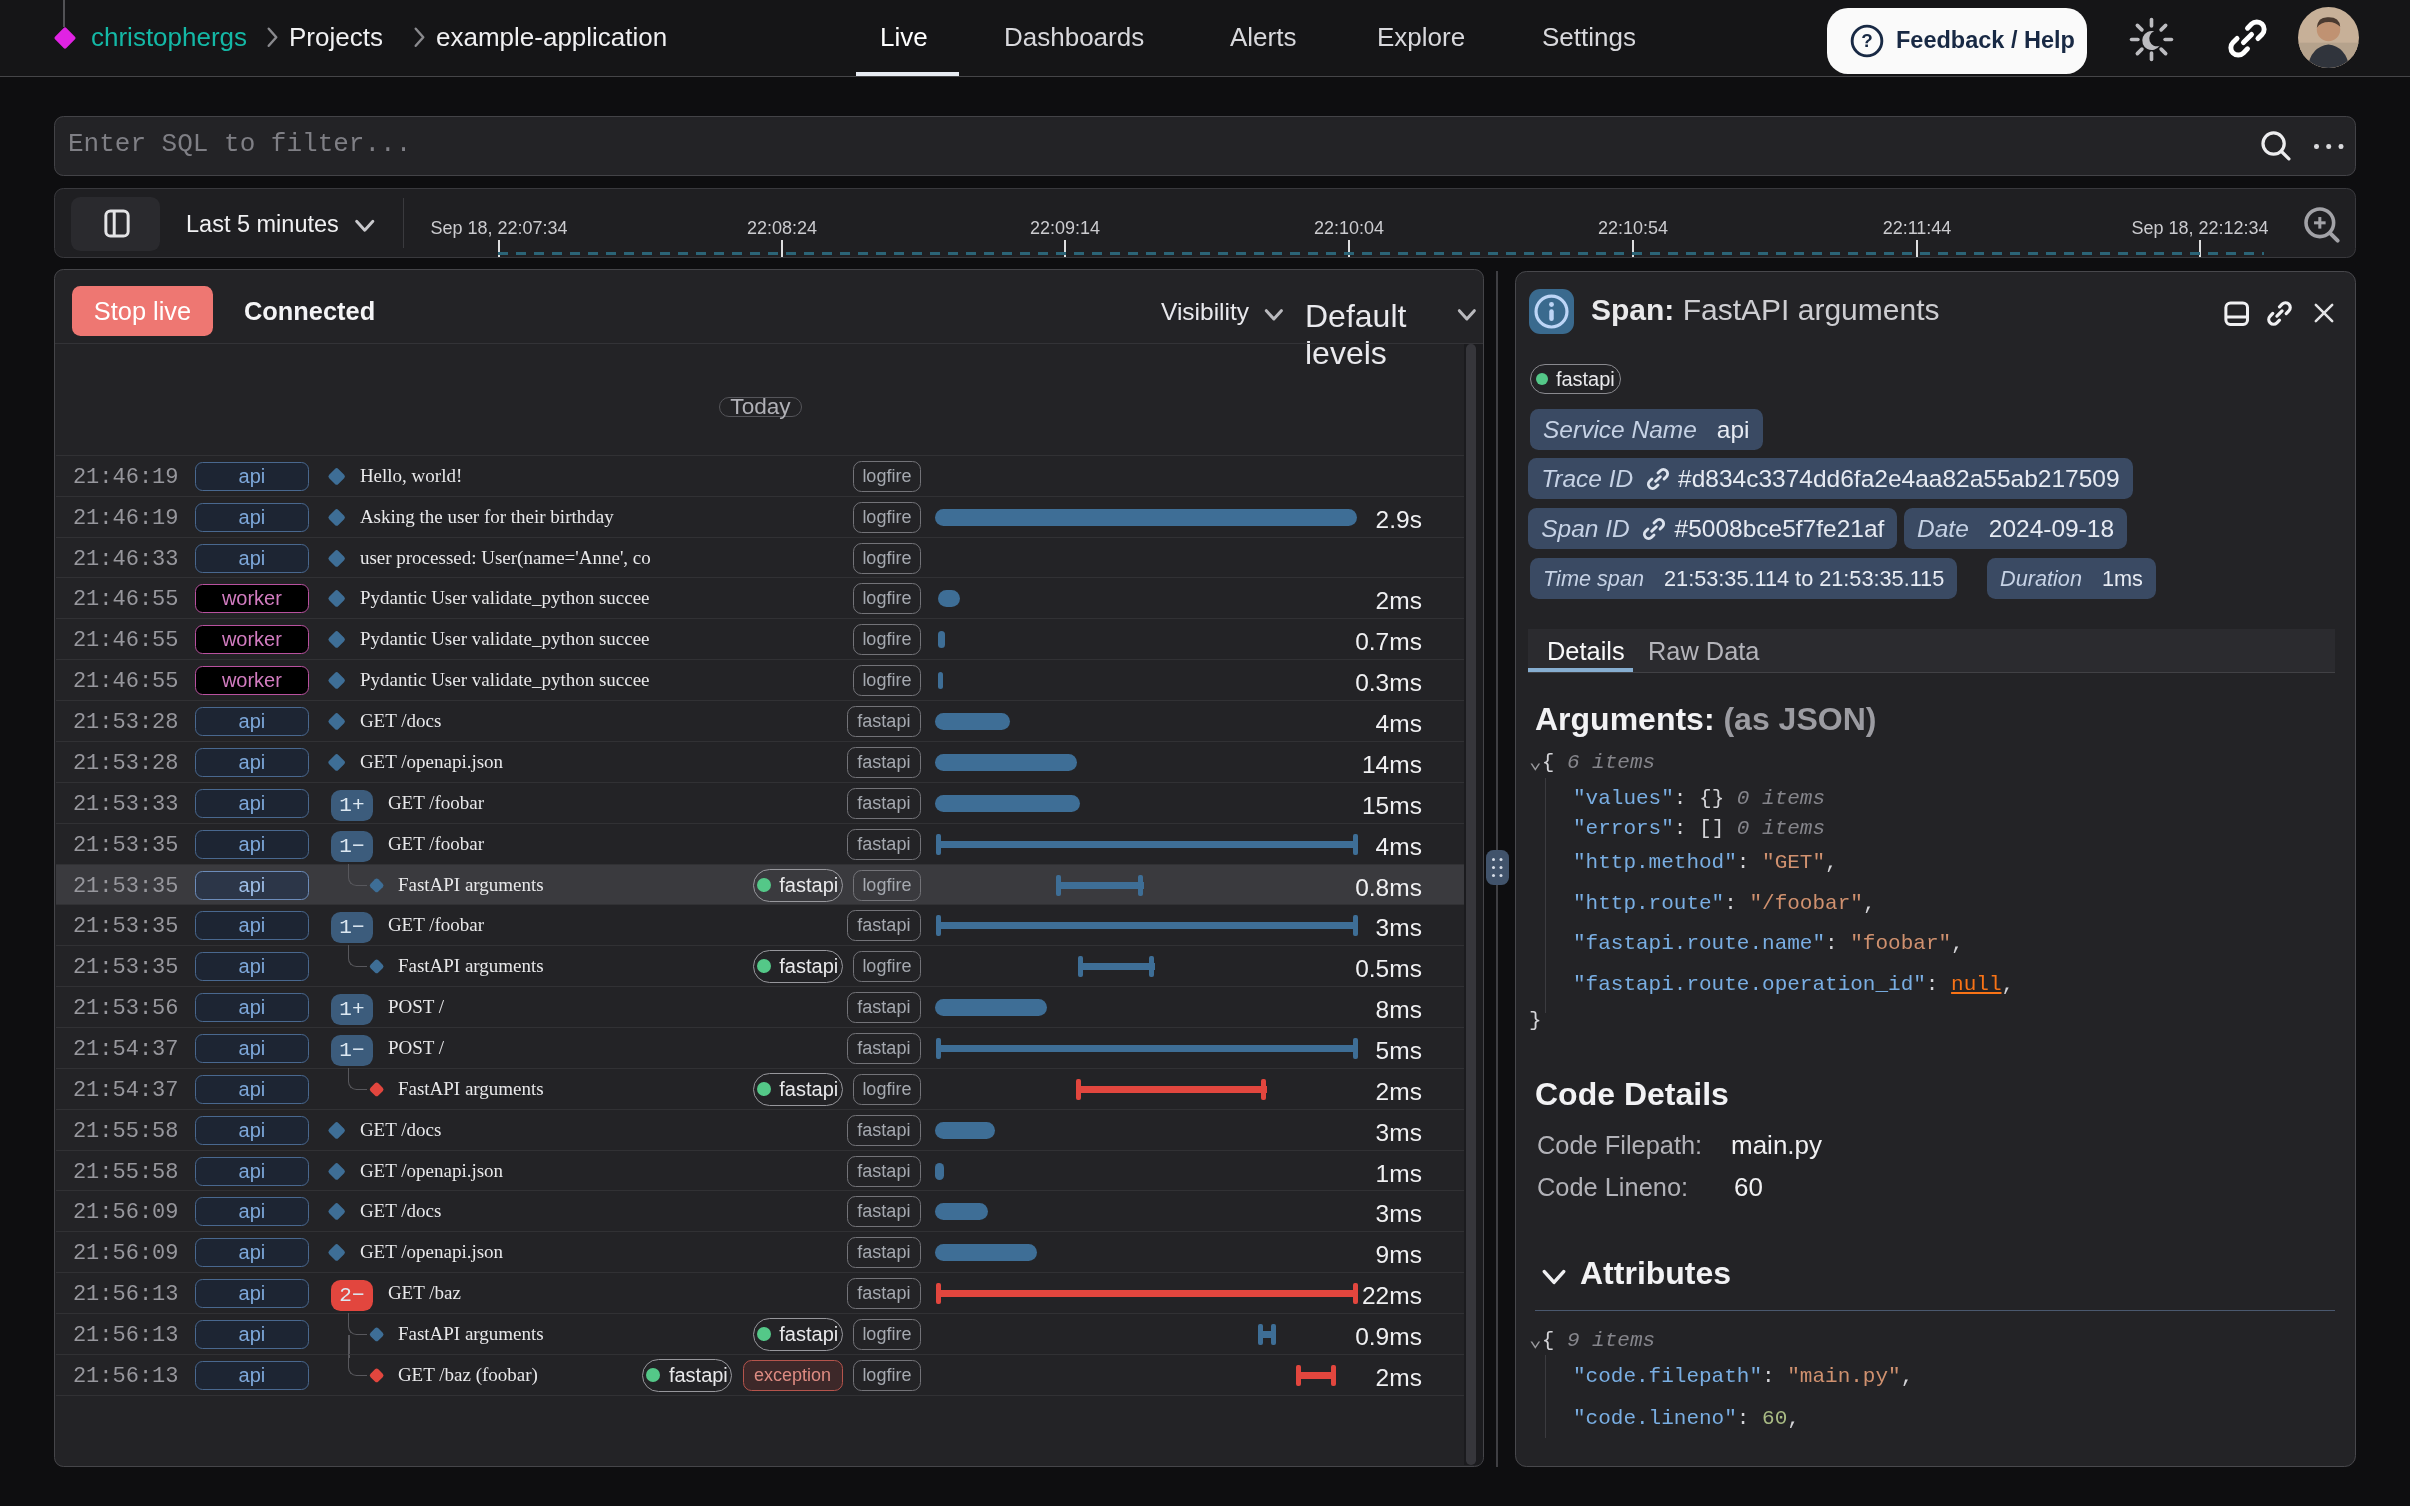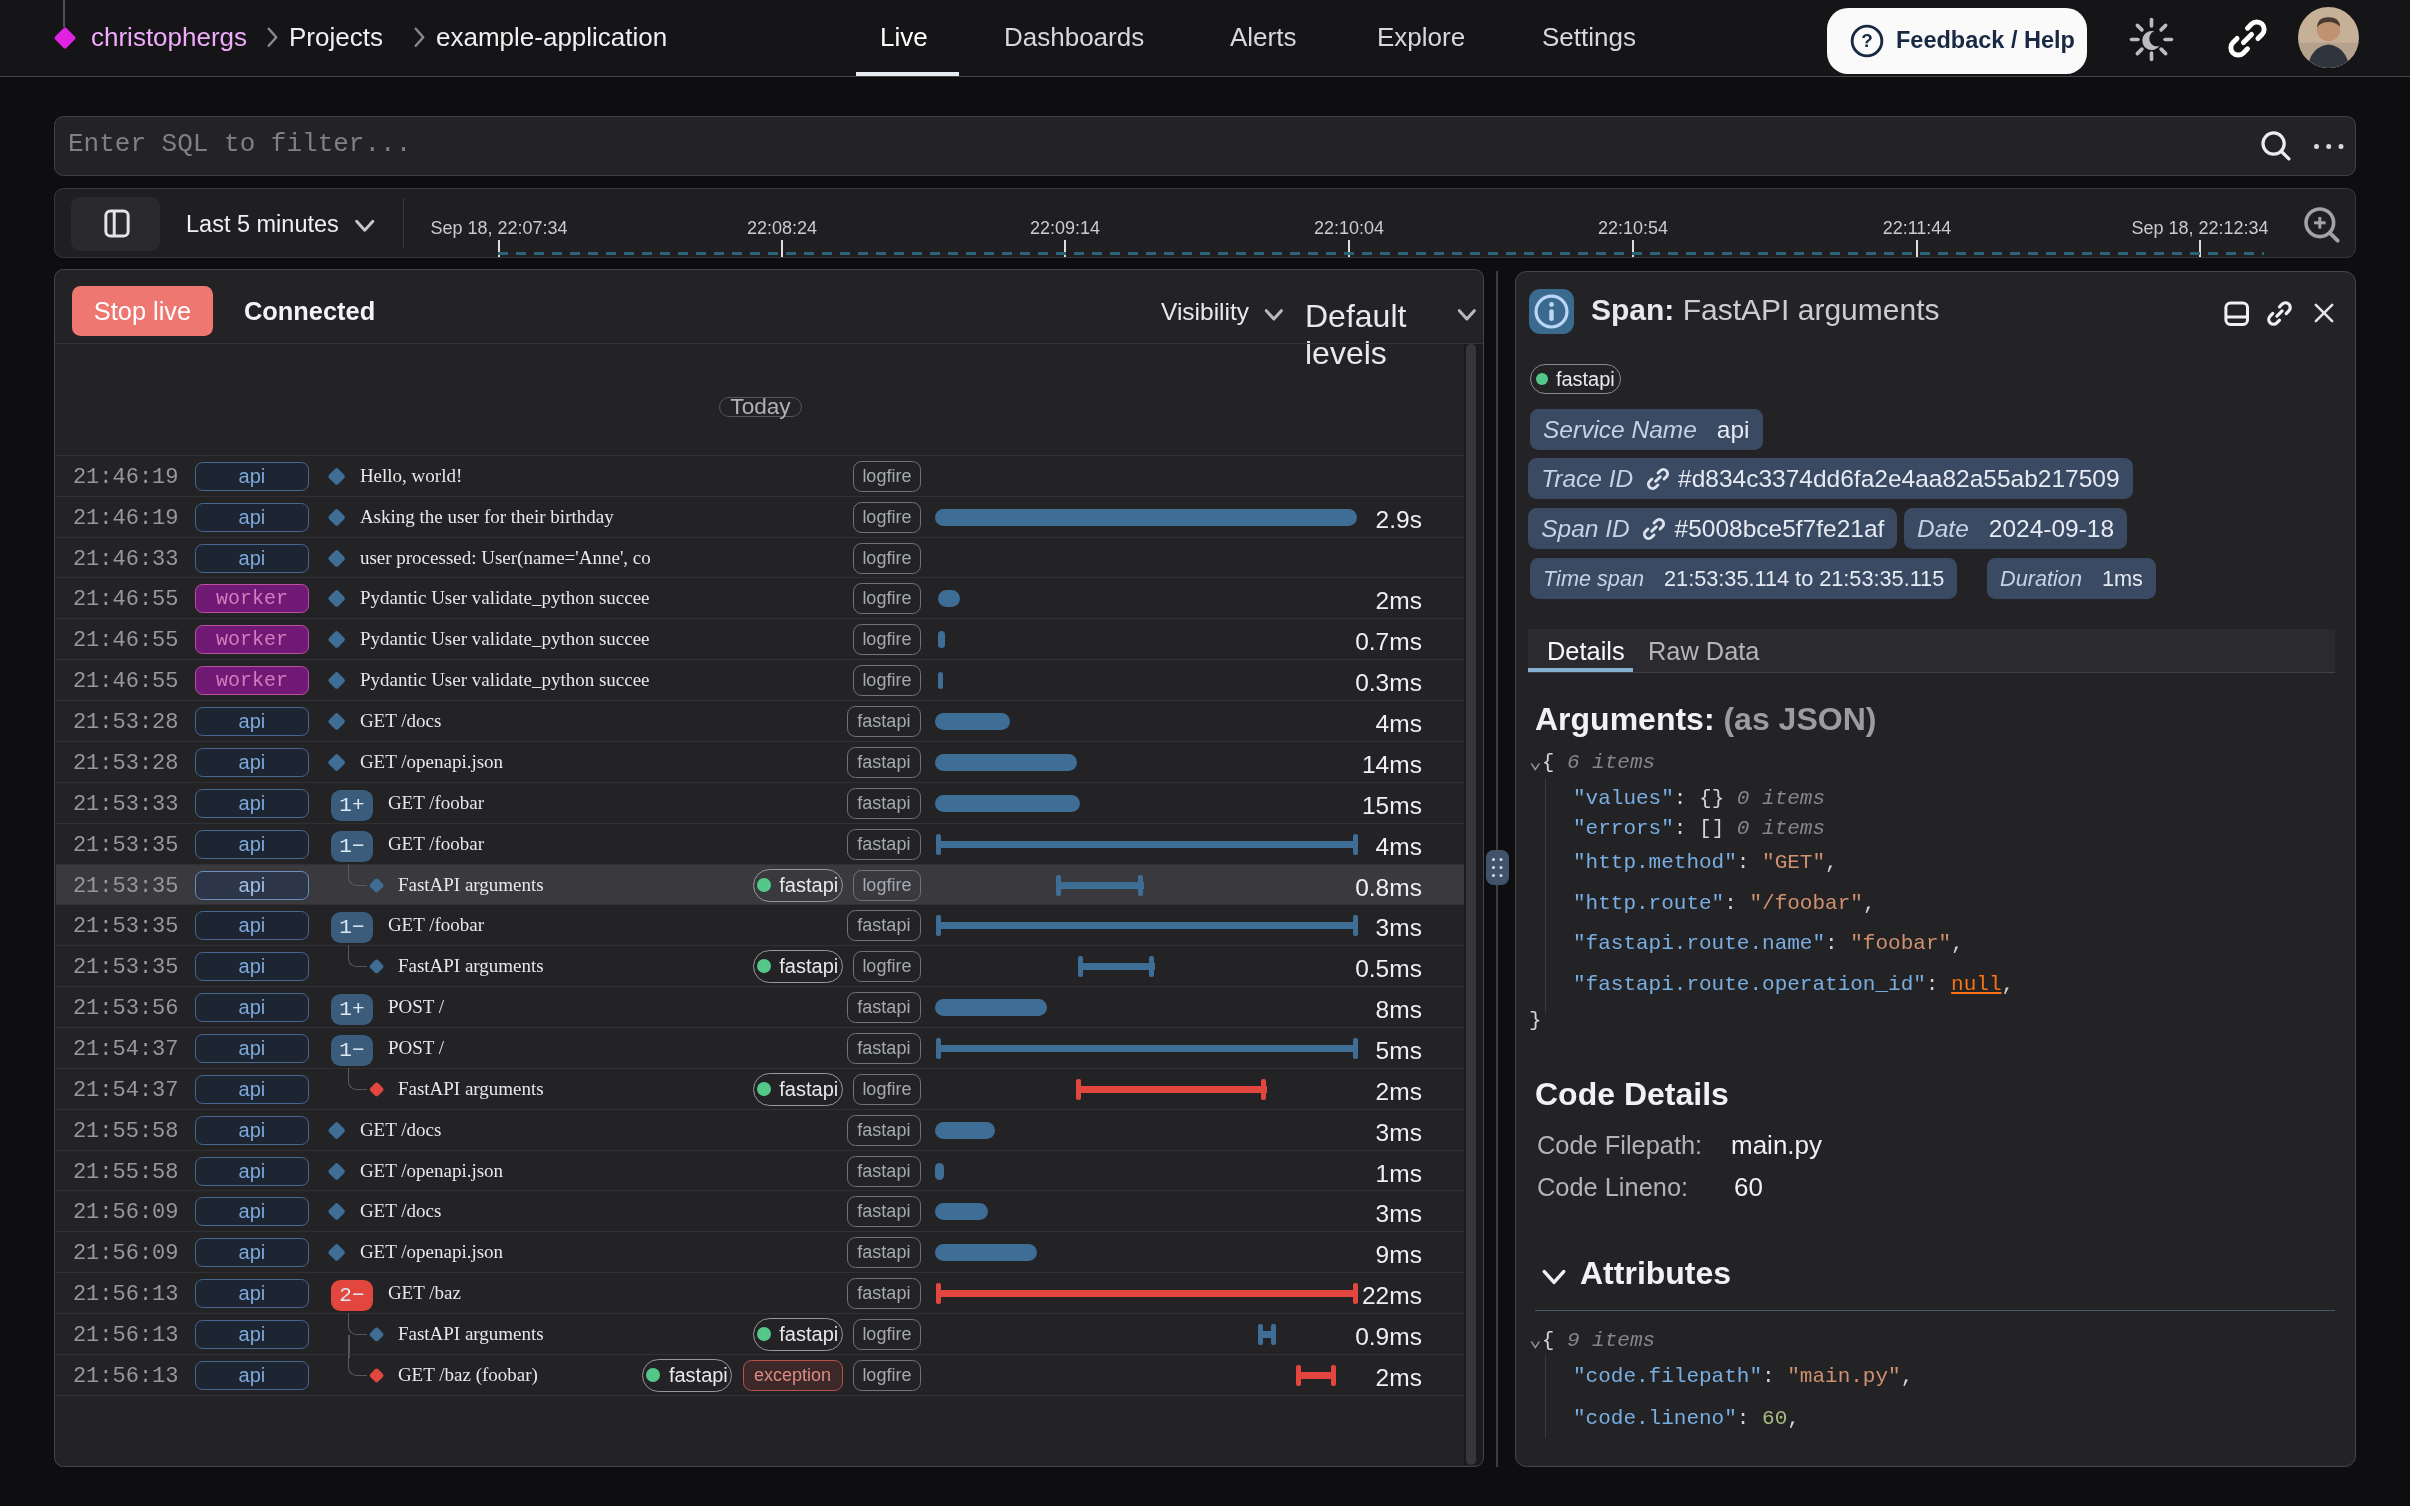--- a/index.html
+++ b/index.html
@@ -8,21 +8,21 @@
 #sql { position:absolute; left:54px; top:116px; width:2302px; height:60px; background:#232326; border:1.9px solid #434347; border-radius:9.4px; }
 #tbar { position:absolute; left:54px; top:188px; width:2302px; height:70px; background:#1f1f22; border:1.4px solid #39393d; border-radius:9.4px; }
 .tlab { position:absolute; top:29px; transform:translateX(-50%); font-size:18px; color:#cbcbcf; white-space:nowrap; }
 #lpanel { position:absolute; left:54px; top:269px; width:1430px; height:1198px; background:#232326; border:1.4px solid #454549; border-radius:9.4px; overflow:hidden; }
 #rpanel { position:absolute; left:1515px; top:271px; width:841px; height:1196px; background:#232326; border:1.4px solid #48484c; border-radius:11.3px; overflow:hidden; }
 .row { position:absolute; left:0.9px; width:1408px; height:41px; border-top:0.9px solid #313134; }
 .rtime { position:absolute; left:17px; top:8.5px; font-family:'Liberation Mono',monospace; font-size:22px; color:#97979d; }
 .lpill { position:absolute; left:139px; top:5.6px; width:114px; height:29px; border-radius:7.5px; font-size:20px; display:flex; align-items:center; justify-content:center; }
 .lpill.api { border:1.4px solid #49688f; background:#1d2533; color:#7da7d9; }
 .lpill.apisel { border:1.4px solid #6c8cba; background:#2c3648; color:#9dbde6; }
-.lpill.worker { border:1.4px solid #b9519f; background:#701a75; color:#d27cc0;font-family:Liberation Mono, monospace; }
+.lpill.worker { border:1.4px solid #b9519f; background:#000000; color:#d27cc0; }
 .rmsg { position:absolute; top:8.5px; font-family:Liberation Serif, serif; font-size:19px; color:#e8e8ea; white-space:nowrap; overflow:hidden; }
 .tagbox { position:absolute; left:0px; top:4.7px; width:865px; height:31px; display:flex; justify-content:flex-end; align-items:center; gap:10.4px; }
 .tag { height:31px; border:1.4px solid #737378; border-radius:8.5px; color:#a5a9b0; font-size:18px; display:flex; align-items:center; justify-content:center; }
 .gtag { height:33px; width:90px; border:1.4px solid #97979c; border-radius:17px; color:#e9e9eb; font-size:20px; display:flex; align-items:center; justify-content:center; }
 .gdot { width:14px; height:14px; border-radius:50%; background:#54c888; margin-right:8.5px; }
 .extag { height:31px; width:100px; border:1.4px solid #b5544c; border-radius:8.5px; background:rgba(200,70,60,0.16); color:#dd8b82; font-size:18px; display:flex; align-items:center; justify-content:center; }
 .rdur { position:absolute; left:1245px; top:8.5px; width:121px; text-align:right; font-size:24.5px; color:#f0f0f2; }
 .chip { position:absolute; height:41px; background:#3a4a63; border-radius:8.5px; color:#e6eaf2; font-size:24.5px; display:flex; align-items:center; padding:0 13px; white-space:nowrap; }
 .chip i { font-style:italic; color:#c6d2e5; }
 .jline { position:absolute; font-family:'Liberation Mono',monospace; font-size:21px; color:#d4d4d8; white-space:pre; }
@@ -31,21 +31,21 @@
 .jn { color:#a9bb84; }
 .jnull { color:#f97316;text-decoration:underline; }
 .jit { color:#85858b; font-style:italic; }
 .hdr2 { position:absolute; font-size:32px; font-weight:bold; color:#f2f2f4; }
 </style></head>
 <body>
 
 <div id="nav">
   <div style="position:absolute;left:63px;top:0;width:1.9px;height:27px;background:#515155;"></div>
   <div style="position:absolute;left:57px;top:30px;width:16px;height:16px;background:#e023e3;transform:rotate(45deg);border-radius:1.9px;"></div>
-  <div class="nvitem" style="left:91px;color:#f0abfc;">christophergs</div>
+  <div class="nvitem" style="left:91px;color:#14b8a6;">christophergs</div>
   <svg style="position:absolute;left:264px;top:24.5px;" width="17" height="24.5" viewBox="0 0 18 26">
       <path d="M 5 4 L 13 13 L 5 22" fill="none" stroke="#8a8a8e" stroke-width="2.6" stroke-linecap="round" stroke-linejoin="round"></path>
     </svg>
   <div class="nvitem" style="left:289px;color:#f0f0f2;">Projects</div>
   <svg style="position:absolute;left:411px;top:24.5px;" width="17" height="24.5" viewBox="0 0 18 26">
       <path d="M 5 4 L 13 13 L 5 22" fill="none" stroke="#8a8a8e" stroke-width="2.6" stroke-linecap="round" stroke-linejoin="round"></path>
     </svg>
   <div class="nvitem" style="left:436px;color:#f0f0f2;">example-application</div>
   <div class="nvitem" style="left:880px;color:#ffffff;">Live</div>
   <div style="position:absolute;left:856px;top:72px;width:103px;height:3.8px;background:#e7ebf2;"></div>

